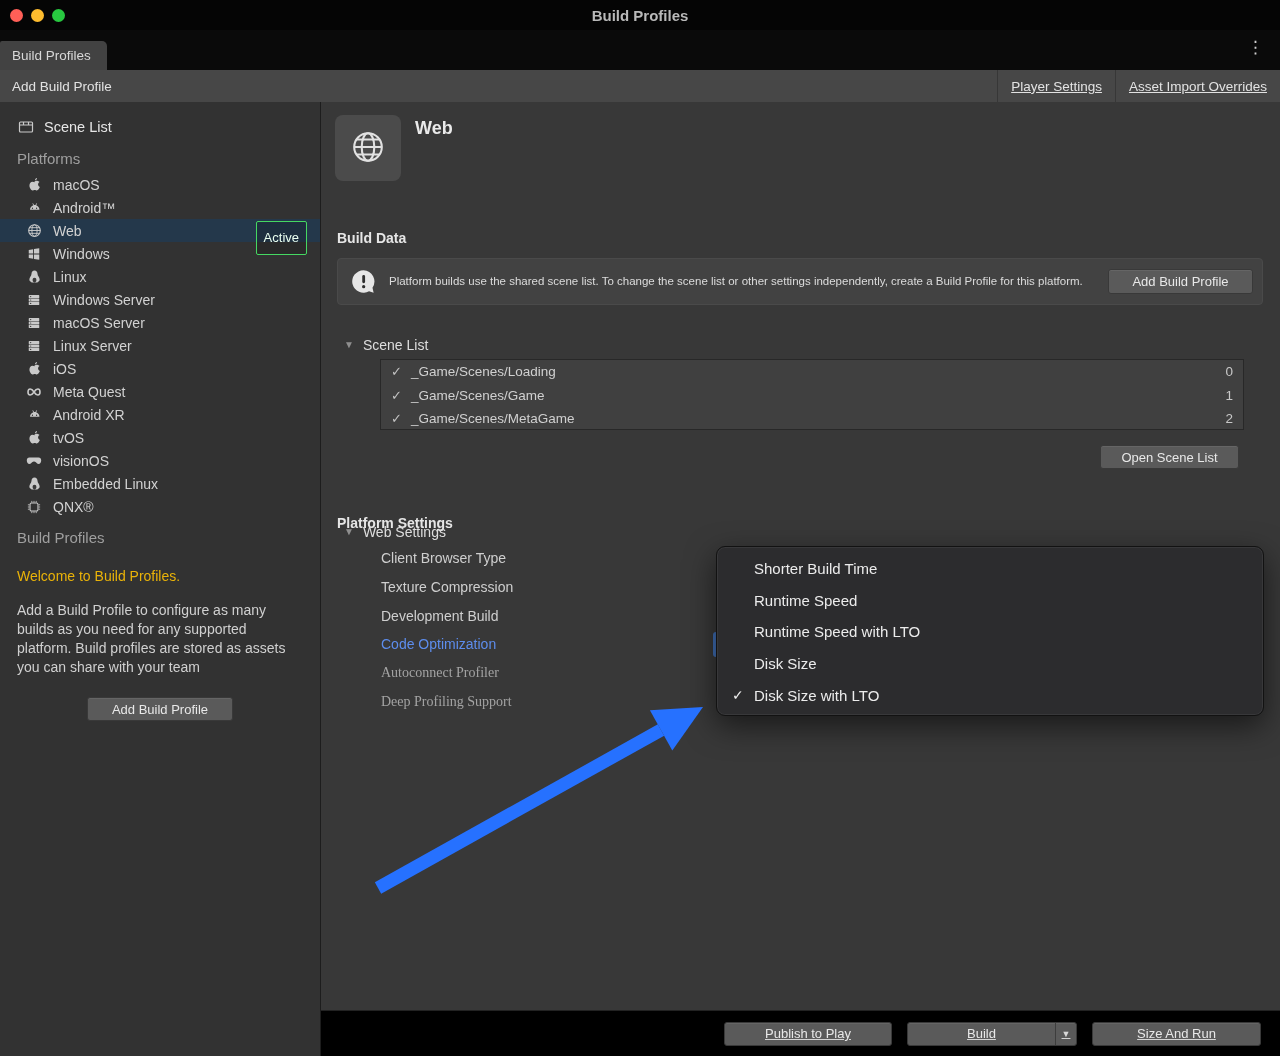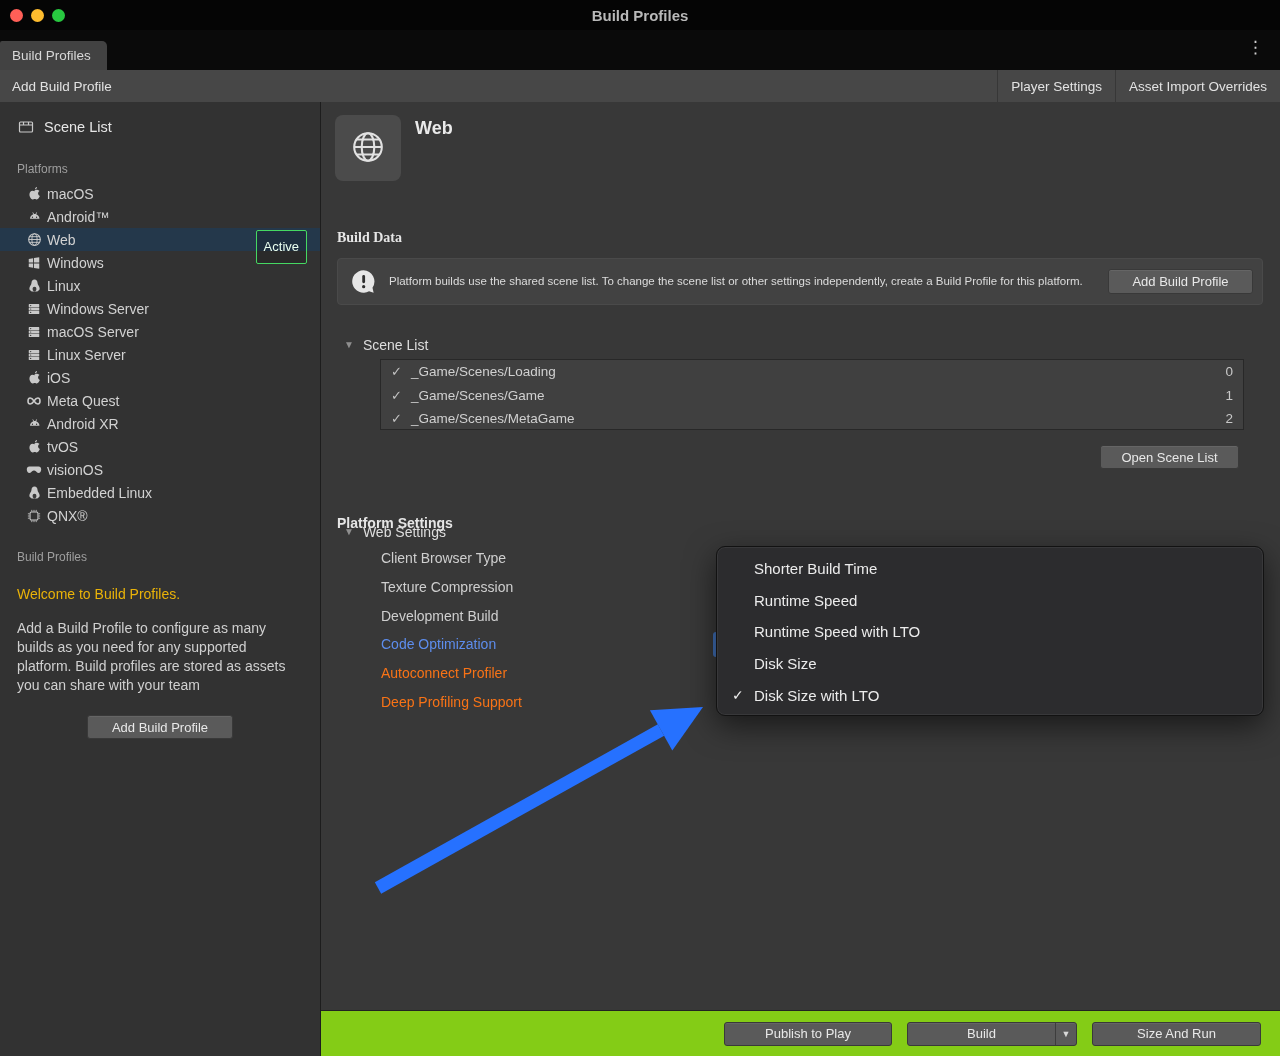--- a/index.html
+++ b/index.html
@@ -27,30 +27,30 @@
   
   .tabbar{height:40px;background:#0a0a0a;display:flex;align-items:flex-end;position:relative;}
   .tab{height:29px;background:#424242;color:#d8d8d8;font-size:13.5px;display:flex;align-items:center;
        padding:0 16px 0 12px;border-top-right-radius:5px;border-top-left-radius:2px;}
   .kebab{position:absolute;right:16px;top:9px;color:#cfcfcf;font-size:17px;cursor:pointer;line-height:1;}
   
   .toolbar{height:32px;background:#474747;display:flex;align-items:center;justify-content:space-between;
            font-size:13.5px;color:#e2e2e2;}
   .toolbar-left{padding:0 12px;height:100%;display:flex;align-items:center;cursor:pointer;}
   .toolbar-right{display:flex;height:100%;}
-  .toolbar-btn{padding:0 13px;height:100%;display:flex;align-items:center;border-left:1px solid #373737;cursor:pointer;}
+  .toolbar-btn{padding:0 13px;height:100%;display:flex;align-items:center;border-left:1px solid #373737;cursor:pointer;text-decoration:underline;}
   
   .content{display:flex;height:954px;}
   .sidebar{width:321px;background:#323232;border-right:1px solid #1d1d1d;position:relative;flex:none;}
   .main{flex:1;position:relative;background:#383838;}
   
   .scene-list-row{display:flex;align-items:center;gap:9px;padding-left:17px;margin-top:13px;height:24px;
                   color:#e6e6e6;font-size:14.5px;cursor:pointer;}
-  .side-label{color:#9f9f9f;font-size:12px;padding-left:17px;margin-top:23px;margin-bottom:6px;}
-  .plat-row{height:23px;display:flex;align-items:center;padding-left:25px;gap:4px;color:#d2d2d2;
+  .side-label{color:#9f9f9f;font-size:15px;padding-left:17px;margin-top:11px;margin-bottom:6px;}
+  .plat-row{height:23px;display:flex;align-items:center;padding-left:25px;gap:10px;color:#d2d2d2;
             position:relative;cursor:pointer;font-size:14px;white-space:nowrap;}
   .plat-row.active{background:#24384b;}
   .plat-icon{width:18px;display:inline-flex;justify-content:center;align-items:center;color:#c9c9c9;flex:none;}
   .plat-icon svg{display:block;}
   .active-badge{position:absolute;right:13px;top:2px;border:1px solid var(--badge-green);color:#eafff0;
                 padding:7px 7px;font-size:13px;line-height:18px;border-radius:2px;background:rgba(0,0,0,.15);}
   .welcome-title{color:#eab308;margin:22px 17px 17px;font-size:14px;}
   .welcome-body{color:#d0d0d0;margin:17px 17px 0;font-size:14px;line-height:19px;width:282px;}
   .add-profile-btn{display:block;margin:20px auto 0;width:146px;height:24px;}
   
@@ -73,34 +73,34 @@
   
   .scene-box{position:absolute;left:59px;top:257px;width:864px;height:71px;background:#404040;border:1px solid #282828;}
   .scene-row{height:23.4px;display:flex;align-items:center;padding:0 10px;color:#d0d0d0;font-size:13.5px;cursor:pointer;}
   .scene-check{color:#c2c2c2;margin-right:9px;font-size:13px;}
   .scene-index{margin-left:auto;color:#c8c8c8;}
   .open-scene-btn{position:absolute;left:779px;top:343px;width:139px;height:24px;}
   
   .settings-list{position:absolute;left:60px;top:442px;}
   .setting-row{height:28.7px;display:flex;align-items:center;color:#cfcfcf;cursor:pointer;}
   .setting-row.highlighted{color:var(--accent-blue);}
-  .setting-row.disabled{color:#f97316;cursor:default;}
+  .setting-row.disabled{color:#a3a3a3;cursor:default;font-family:Liberation Serif, serif;}
   
   .dd-fragment{position:absolute;left:392px;top:530px;width:10px;height:25px;background:#3f6eb5;border-radius:3px;z-index:4;}
   .popup{position:absolute;left:395px;top:444px;width:548px;height:170px;background:#2c2c2e;border:1px solid #121212;
          border-radius:9px;box-shadow:0 10px 30px rgba(0,0,0,.55),inset 0 0 0 1px rgba(255,255,255,.06);
          z-index:5;padding-top:6px;}
   .menu-item{height:31.6px;display:flex;align-items:center;padding-left:37px;position:relative;color:#ececec;
              font-size:15px;cursor:pointer;}
   .menu-check{position:absolute;left:15px;font-size:14px;color:#f0f0f0;}
   
   .annot{position:absolute;left:0;top:0;z-index:6;pointer-events:none;}
   
-  .footer{position:absolute;left:0;right:0;bottom:0;height:46px;border-top:1px solid #222222;background:#84cc16;
-          display:flex;align-items:center;justify-content:flex-end;gap:15px;padding-right:19px;}
+  .footer{position:absolute;left:0;right:0;bottom:0;height:46px;border-top:1px solid #222222;background:#000000;
+          display:flex;align-items:center;justify-content:flex-end;gap:15px;padding-right:19px;text-decoration:underline;}
   .footer .btn{height:24px;}
   .publish-btn{width:168px;}
   .run-btn{width:169px;}
   .split-btn{width:170px;padding:0;display:flex;align-items:stretch;}
   .split-main{flex:1;display:flex;align-items:center;justify-content:center;}
   .split-arrow{width:21px;border-left:1px solid #3d3d3d;display:flex;align-items:center;justify-content:center;
                font-size:9px;color:#d8d8d8;}
 </style>
 </head>
 <body>
@@ -314,21 +314,21 @@
       <span>
         <svg width="36" height="36" viewBox="0 0 24 24" fill="none" stroke="#e2e2e2" stroke-width="1.4">
           <circle cx="12" cy="12" r="9.2"></circle>
             <ellipse cx="12" cy="12" rx="4.2" ry="9.2"></ellipse>
           <path d="M2.8 12h18.4M4.2 7h15.6M4.2 17h15.6"></path>
         </svg>
       </span>
     </div>
     <div class="main-title">Web</div>
 
-    <div class="section-head" style="left:16px;top:128px;font-family:Liberation Serif, serif;">Build Data</div>
+    <div class="section-head" style="left:16px;top:128px;">Build Data</div>
 
     <div class="info-box">
       <span style="flex:none;display:flex;">
         <svg width="27" height="27" viewBox="0 0 24 24">
           <path fill="#e6e6e6" d="M12 2a10 10 0 1 0 4.9 18.7L21 22l-1-4.5A10 10 0 0 0 12 2z"></path>
           <rect x="10.9" y="6.3" width="2.5" height="7.2" rx="1.2" fill="#2e2e2e"></rect>
           <circle cx="12.15" cy="16.6" r="1.45" fill="#2e2e2e"></circle>
         </svg>
       </span>
       <div class="info-text">Platform builds use the shared scene list. To change the scene list or other settings independently, create a Build Profile for this platform.</div>

